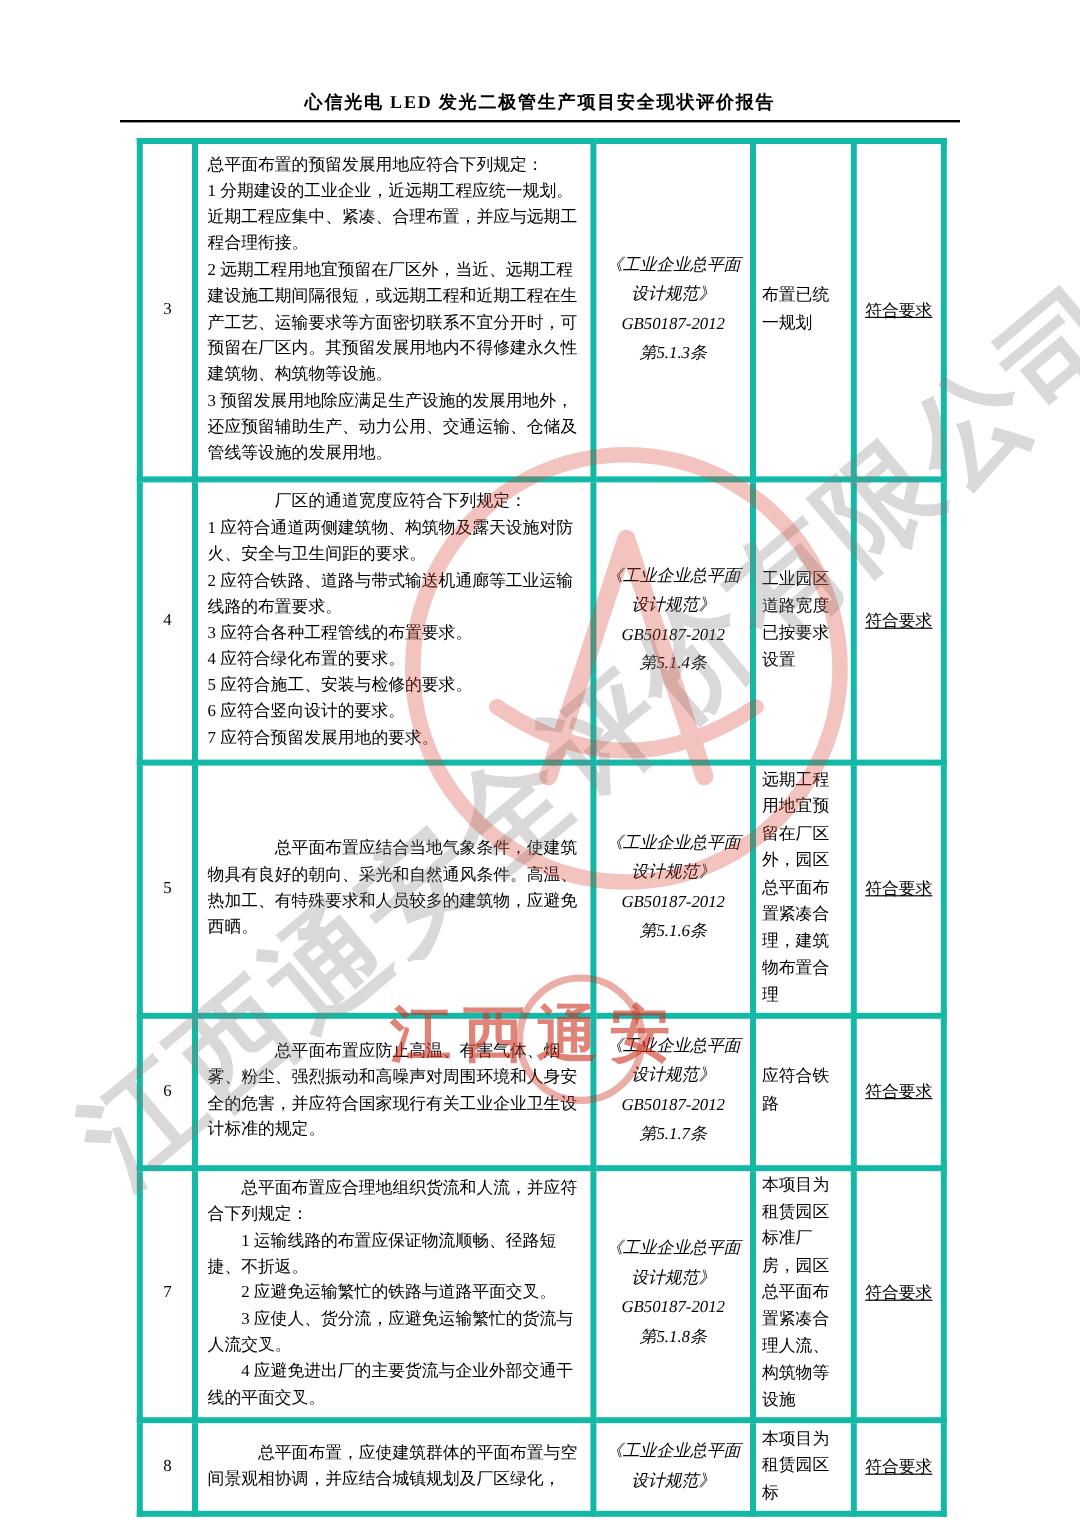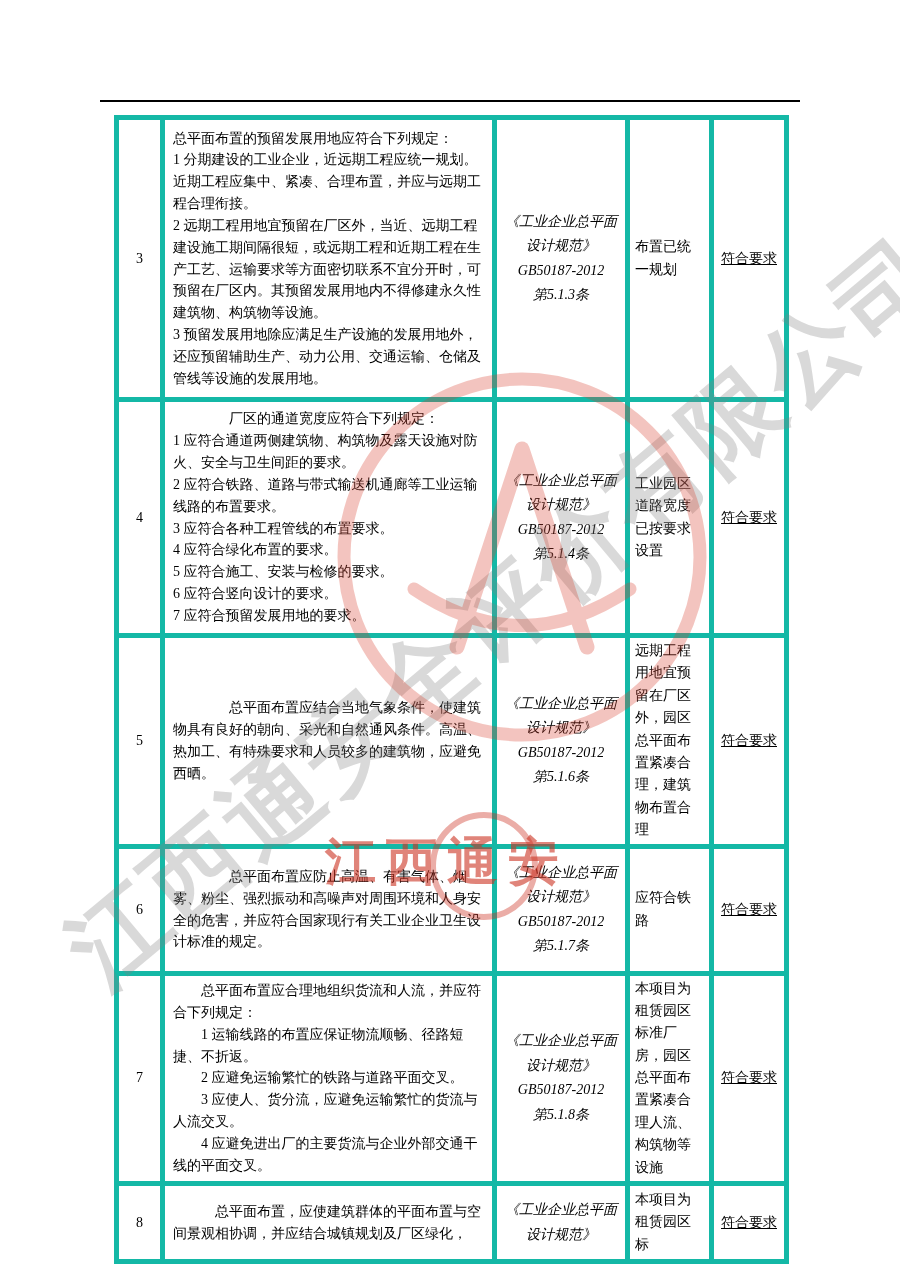--- a/index.html
+++ b/index.html
@@ -71,20 +71,21 @@
   .wm-red-ring{
     position:absolute;left:430px;top:812px;width:96px;height:96px;
     border:6px solid #cc3322;border-radius:50%;opacity:0.40;
   }
 </style>
 </head>
 <body>
 
 <div class="page">
 
+  <div class="header-title">心信光电 LED 发光二极管生产项目安全现状评价报告</div>
   <div class="header-rule"></div>
 
   <table class="doc-table">
     <colgroup>
       <col class="col-no">
         <col class="col-content">
         <col class="col-standard">
         <col class="col-status">
         <col class="col-result">
     </colgroup>

